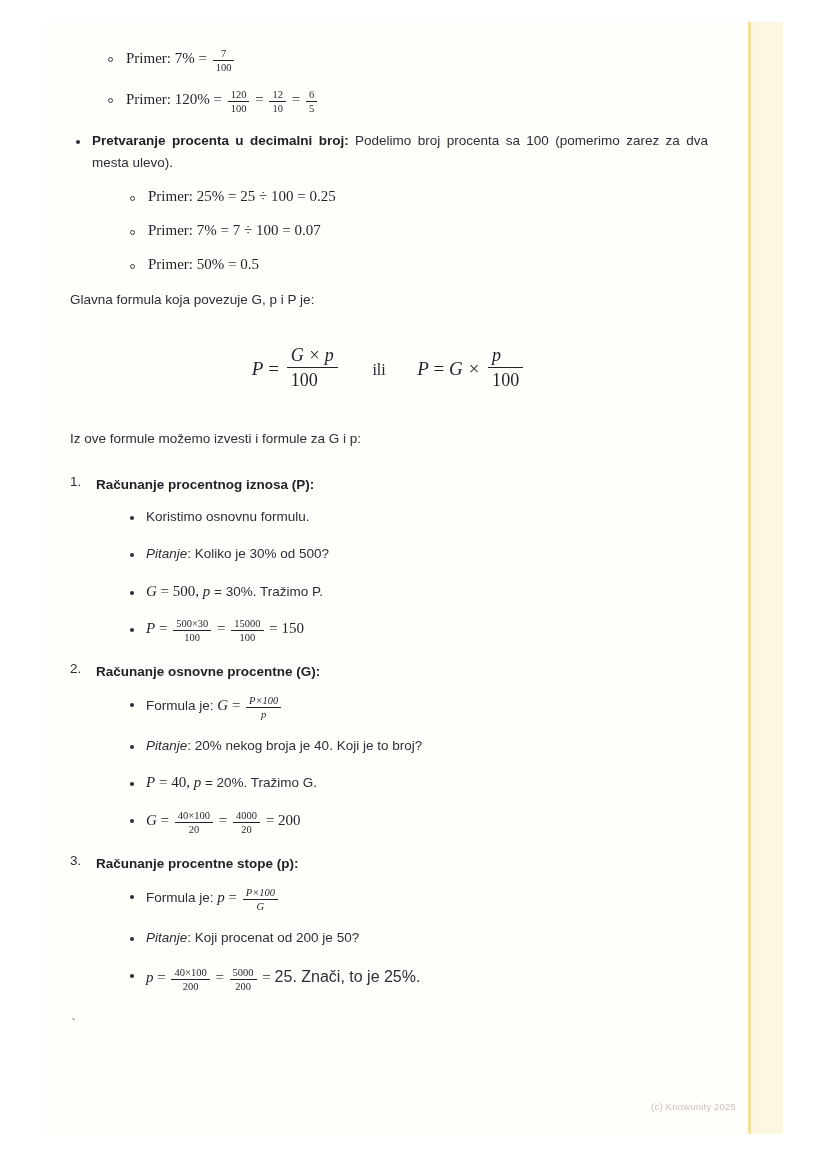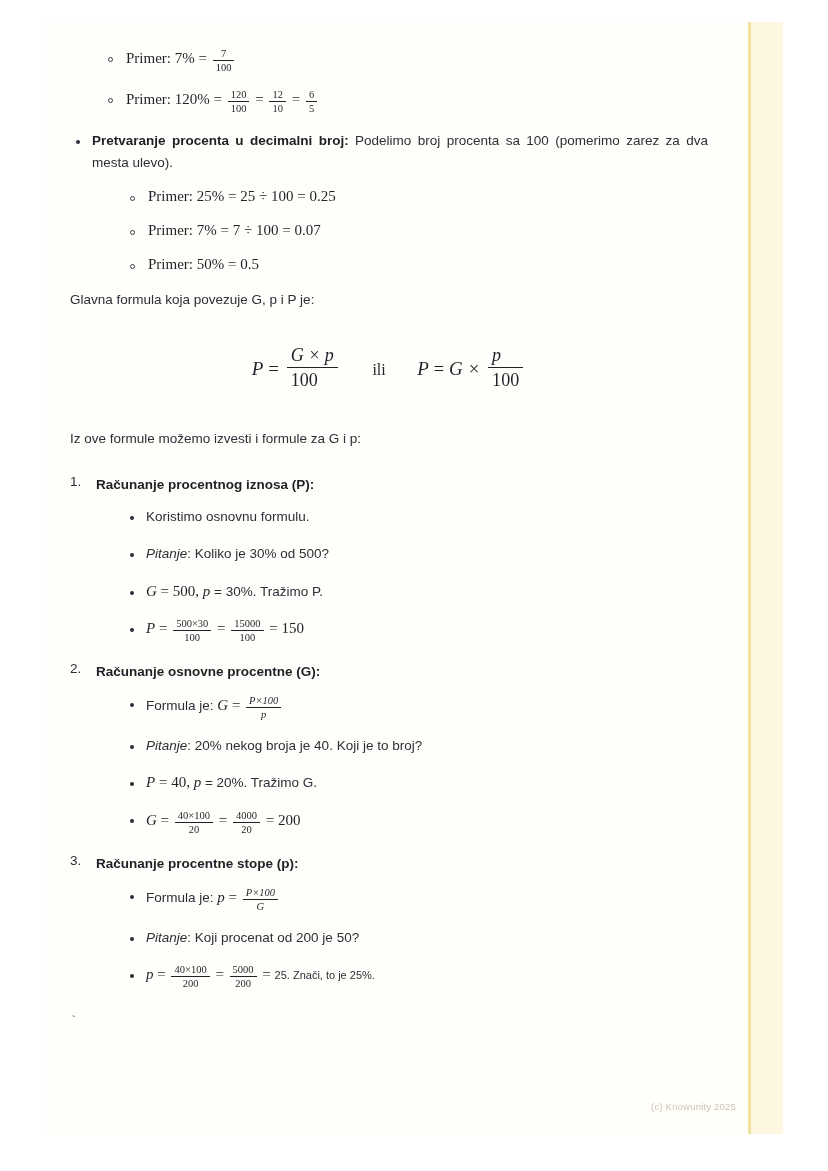--- a/index.html
+++ b/index.html
@@ -431,21 +431,21 @@
               <span class="math">
                 <span class="mi">p</span> =
                 <span class="frac">
                   <span class="nu">40×100</span>
                   <span class="de">200</span>
                 </span> =
                 <span class="frac">
                   <span class="nu">5000</span>
                   <span class="de">200</span>
                 </span> =
-                <span class="sans" style="font-size:11px;">25. Znači, to je 25%.</span>
+                <span class="sans" style="font-size:16px;">25. Znači, to je 25%.</span>
               </span>
             </li>
           </ul>
         </li>
 
       </ol>
 
       <span class="tick">`</span>
 
     </div>

